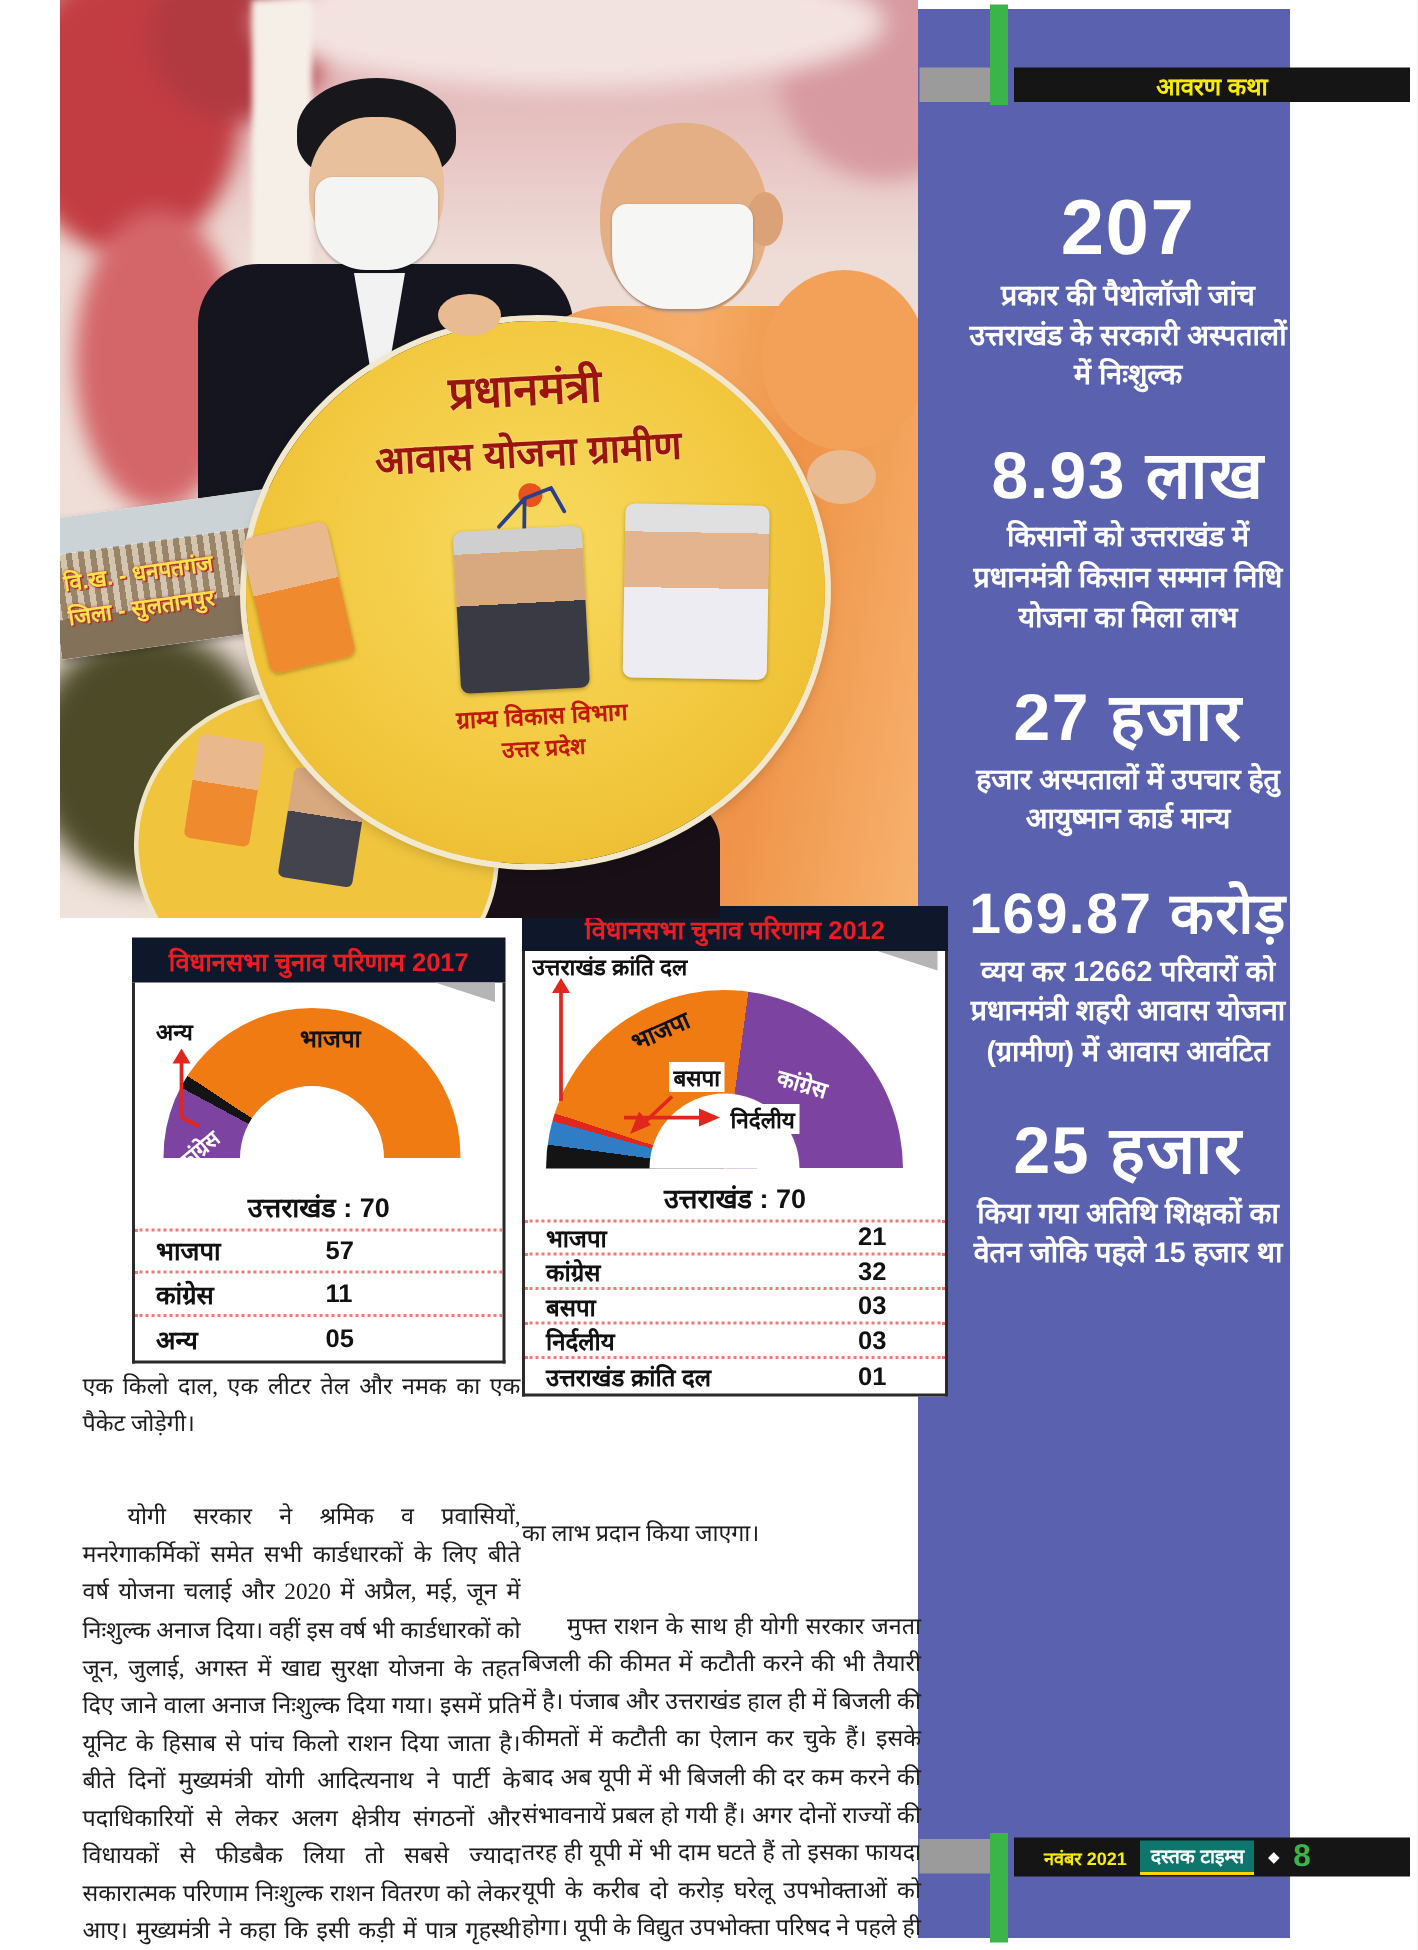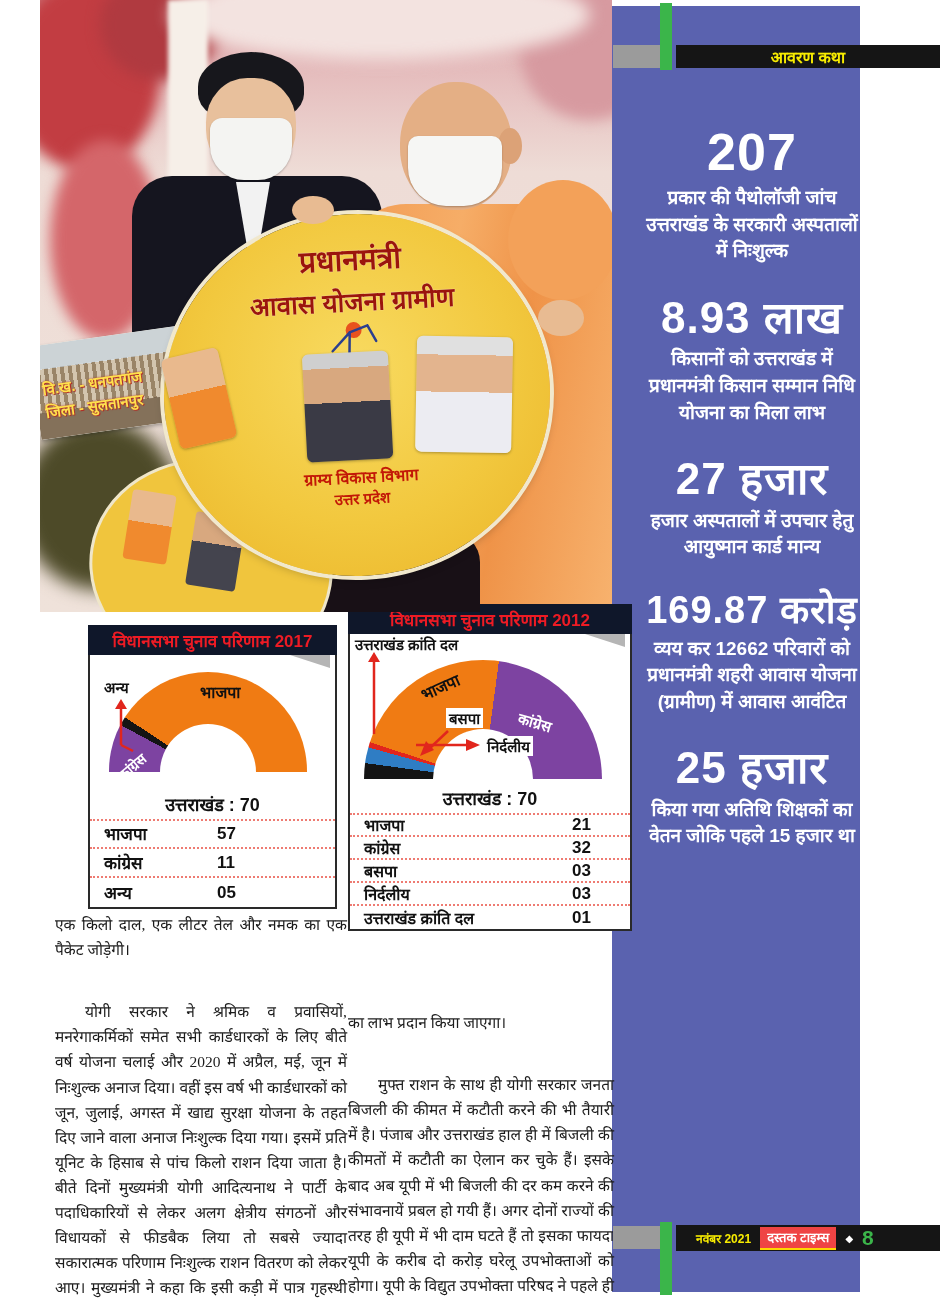--- a/index.html
+++ b/index.html
@@ -13,21 +13,21 @@
   .greenbar.bot{left:660px;top:1222px;height:73px;}
   .graybox{position:absolute;width:47px;height:23px;background:#9b9b9b;z-index:6;}
   .graybox.top{left:613px;top:45px;}
   .graybox.bot{left:613px;top:1226px;}
   .blackbar{position:absolute;left:676px;width:264px;background:#151515;z-index:6;
             display:flex;align-items:center;}
   .blackbar.hdr{top:45px;height:23px;justify-content:center;text-align:right;}
   .hdr-title{color:#f8ec00;font-weight:bold;font-size:16px;}
   .blackbar.ftr{top:1225px;height:26px;gap:9px;padding-left:20px;box-sizing:border-box;}
   .ftr-date{color:#f8ec00;font-weight:bold;font-size:12px;}
-  .ftr-mast{background:#ef4444;color:#fff;font-weight:bold;font-size:13px;
+  .ftr-mast{background:#0f766e;color:#fff;font-weight:bold;font-size:13px;
             padding:1px 7px 2px;border-bottom:2px solid #ffd700;}
   .ftr-dia{color:#fff;font-size:10px;}
   .ftr-page{color:#3bb54a;font-weight:bold;font-size:21px;}
 
   .stats{position:absolute;left:16px;top:118px;width:248px;display:flex;flex-direction:column;
          gap:29px;align-items:center;text-align:center;}
   .stat{color:#fff;width:100%;}
   .stat-num{font-weight:bold;font-size:44px;line-height:1.1;letter-spacing:1px;}
   .stat:nth-child(1) .stat-num{font-size:52px;}
   .stat:nth-child(4) .stat-num{font-size:38px;}

